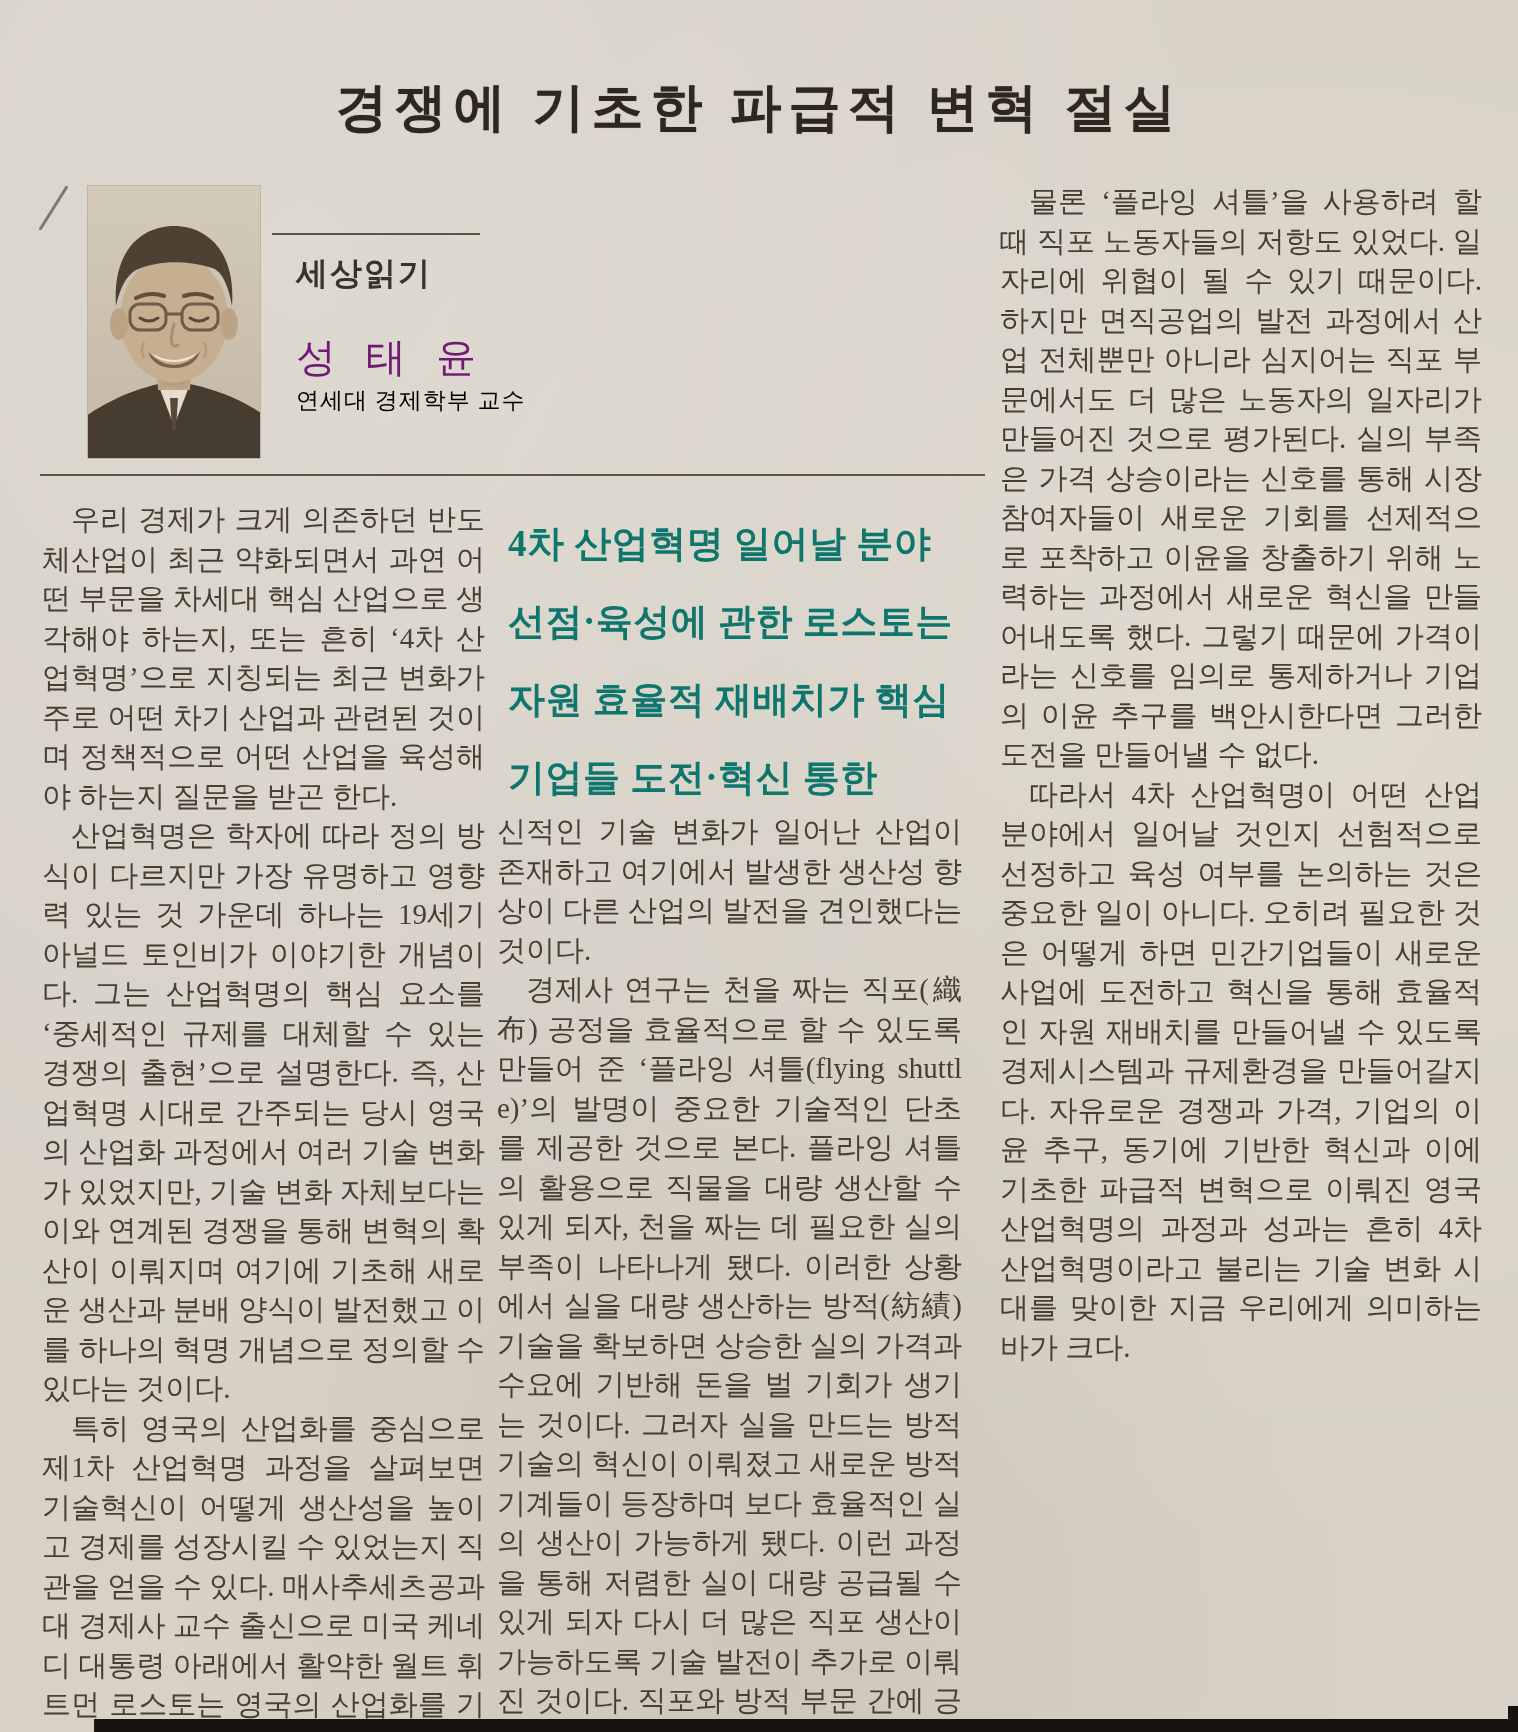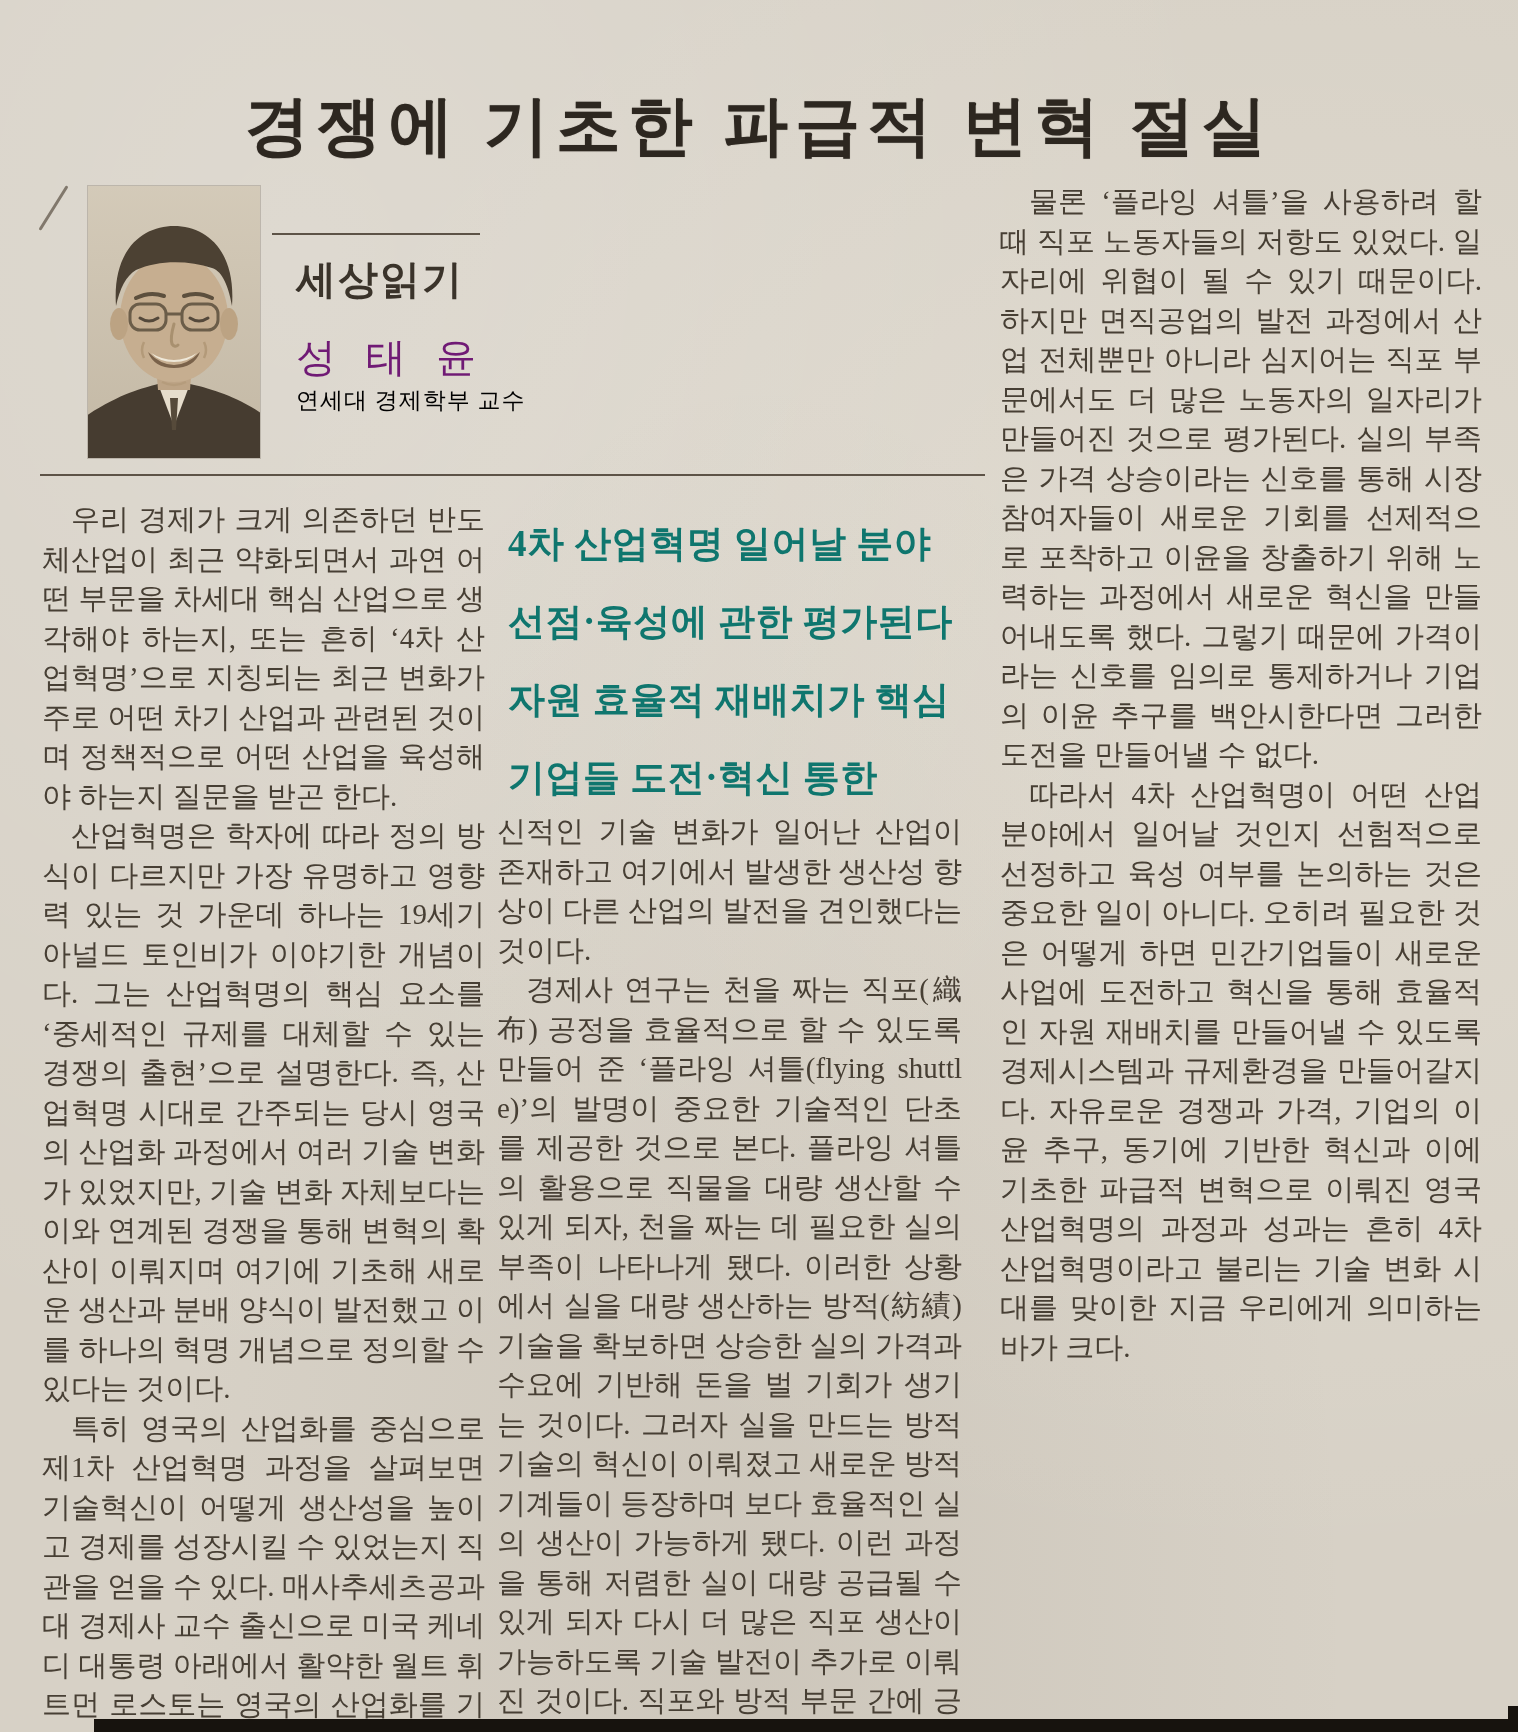--- a/index.html
+++ b/index.html
@@ -9,36 +9,36 @@
       radial-gradient(ellipse at 20% 15%, rgba(255,255,255,0.18), rgba(255,255,255,0) 55%),
       radial-gradient(ellipse at 85% 40%, rgba(255,250,238,0.20), rgba(255,255,255,0) 60%),
       radial-gradient(ellipse at 50% 95%, rgba(120,110,95,0.10), rgba(255,255,255,0) 55%),
       #d7d1c6;
     font-family:"Liberation Serif","DejaVu Serif",serif;
     color:#4a4136;
   }
   .headline{
     position:absolute;left:0;top:38px;width:100%;
     text-align:center;
-    font-size:65px;font-weight:bold;letter-spacing:7px;
+    font-size:52px;font-weight:bold;letter-spacing:7px;
     color:#2d2720;
     text-shadow:0 0 1px rgba(45,39,32,0.4);
   }
   .photo{
     position:absolute;left:88px;top:186px;width:172px;height:272px;
     box-shadow:0 0 0 1px rgba(90,80,68,0.25);
     overflow:hidden;
   }
   .masthead-rule{
     position:absolute;left:272px;top:233px;width:208px;height:2px;
     background:#5d5347;
   }
   .column-label{
     position:absolute;left:296px;top:252px;
-    font-size:40px;font-weight:bold;color:#3a332a;letter-spacing:2px;
+    font-size:32px;font-weight:bold;color:#3a332a;letter-spacing:2px;
   }
   .author-name{
     position:absolute;left:296px;top:330px;
     font-size:40px;color:#701a75;letter-spacing:10px;
   }
   .author-affil{
     position:absolute;left:296px;top:385px;
     font-size:23px;color:#000000;letter-spacing:1px;
   }
   .main-rule{
@@ -131,21 +131,21 @@
 
 <div class="masthead-rule"></div>
 <div class="column-label">세상읽기</div>
 <div class="author-name">성 태 윤</div>
 <div class="author-affil">연세대 경제학부 교수</div>
 
 <div class="main-rule"></div>
 
 <div class="pull-quote">
   <div>4차 산업혁명 일어날 분야</div>
-  <div>선점·육성에 관한 평가된다</div>
+  <div>선점·육성에 관한 로스토는</div>
   <div>자원 효율적 재배치가 핵심</div>
   <div>기업들 도전·혁신 통한</div>
 </div>
 
 <div id="col1" class="col">
   <p>우리 경제가 크게 의존하던 반도체산업이 최근 약화되면서 과연 어떤 부문을 차세대 핵심 산업으로 생각해야 하는지, 또는 흔히 ‘4차 산업혁명’으로 지칭되는 최근 변화가 주로 어떤 차기 산업과 관련된 것이며 정책적으로 어떤 산업을 육성해야 하는지 질문을 받곤 한다.</p>
   <p>산업혁명은 학자에 따라 정의 방식이 다르지만 가장 유명하고 영향력 있는 것 가운데 하나는 19세기 아널드 토인비가 이야기한 개념이다. 그는 산업혁명의 핵심 요소를 ‘중세적인 규제를 대체할 수 있는 경쟁의 출현’으로 설명한다. 즉, 산업혁명 시대로 간주되는 당시 영국의 산업화 과정에서 여러 기술 변화가 있었지만, 기술 변화 자체보다는 이와 연계된 경쟁을 통해 변혁의 확산이 이뤄지며 여기에 기초해 새로운 생산과 분배 양식이 발전했고 이를 하나의 혁명 개념으로 정의할 수 있다는 것이다.</p>
   <p>특히 영국의 산업화를 중심으로 제1차 산업혁명 과정을 살펴보면 기술혁신이 어떻게 생산성을 높이고 경제를 성장시킬 수 있었는지 직관을 얻을 수 있다. 매사추세츠공과대 경제사 교수 출신으로 미국 케네디 대통령 아래에서 활약한 월트 휘트먼 로스토는 영국의 산업화를 기술 진보를 통해 면직공업(綿織工業)이 발전한 후 다른 산업으로 그 영향이 파급된 일련의 과정으로 파악한다. 즉, 대표적으로 혁</p>
 </div>
 

